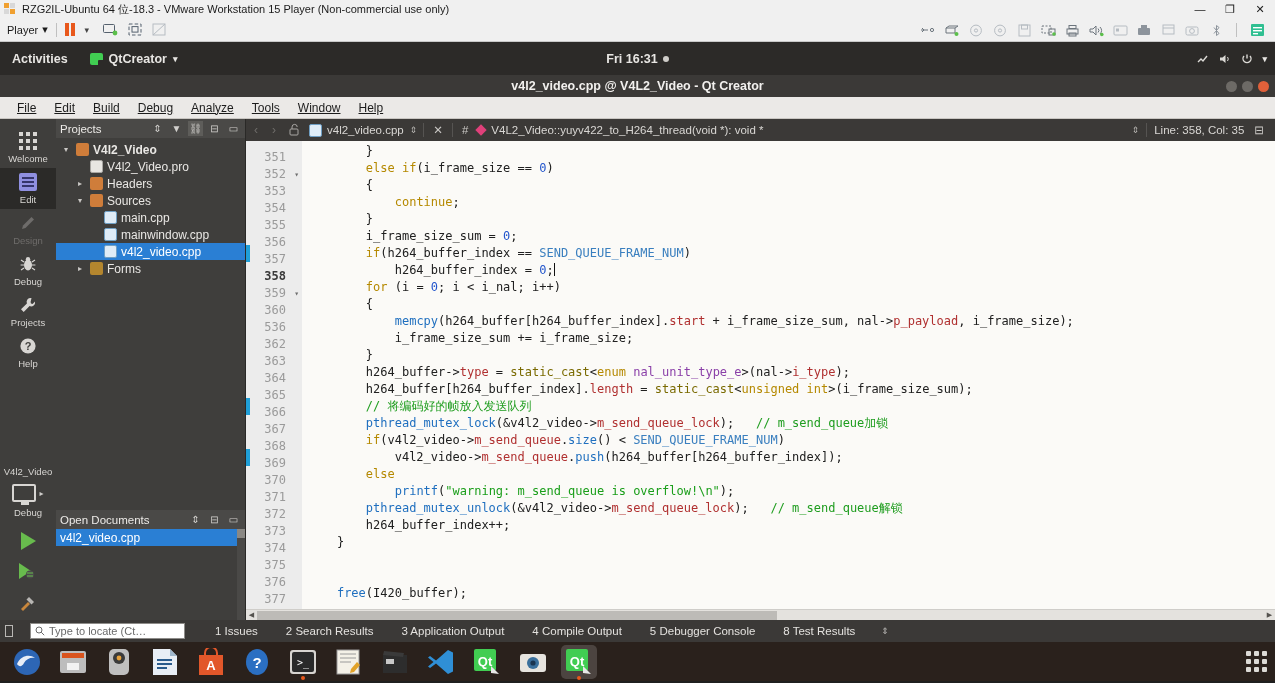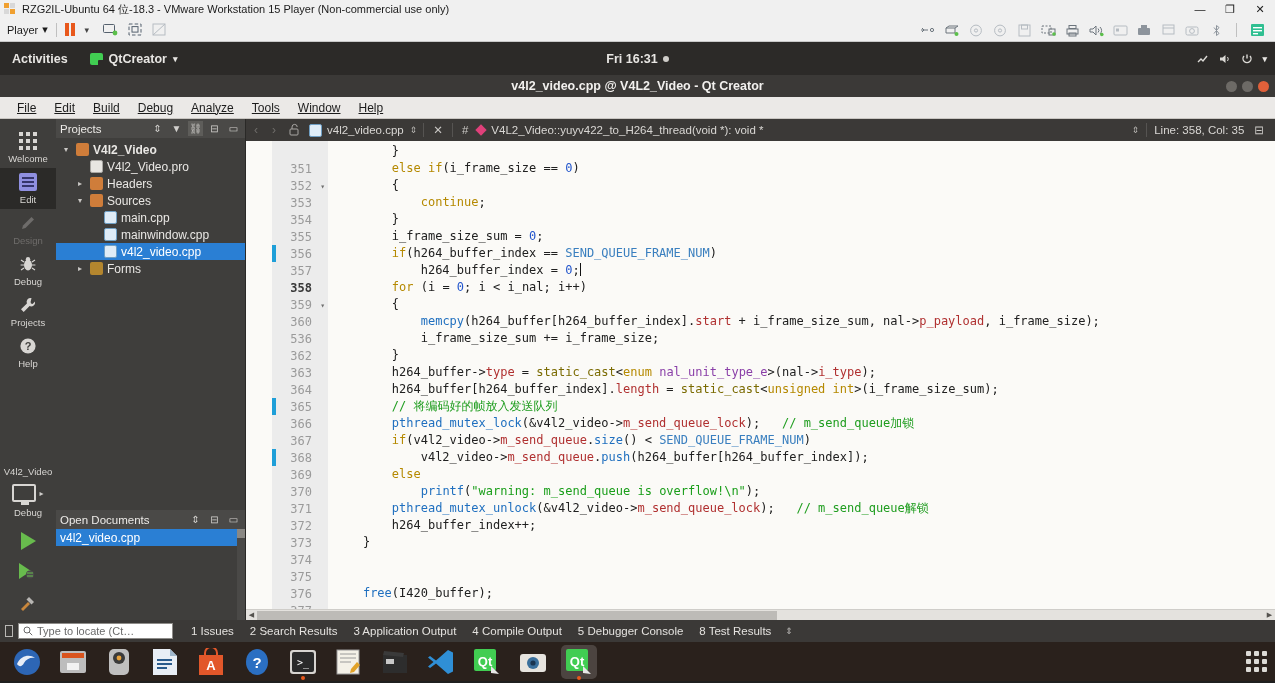--- a/index.html
+++ b/index.html
@@ -121,21 +121,21 @@
   .ebtn{padding:0 3px;color:#cac8c5;}
   .combo{display:flex;align-items:center;gap:5px;}
   .combo .cfile{background:#dfecf7;border:1px solid #6f9fc4;width:13px;height:13px;border-radius:2px;}
   .spin{font-size:9px;color:#b8b6b3;}
   .vsep{width:1px;height:14px;background:#565452;}
   .diamond{width:8px;height:8px;background:#e0407a;transform:rotate(45deg);}
   #tb-right{margin-left:auto;display:flex;align-items:center;gap:7px;padding-right:4px;}
 
   #code-wrap{flex:1;display:flex;background:#fbfaf7;overflow:hidden;position:relative;}
   #gutter{width:56px;background:#ececec;color:#9a9a9a;font-family:"DejaVu Sans Mono",monospace;
-          font-size:12px;text-align:right;padding-top:20px;flex:none;position:relative;margin-left:26px;}
+          font-size:12px;text-align:right;padding-top:8px;flex:none;position:relative;}
   #gutter .g{height:17px;line-height:17px;padding-right:16px;position:relative;}
   #gutter .g.cur{color:#3a3a3a;font-weight:bold;}
   #gutter .g .fold{position:absolute;right:3px;top:0;line-height:17px;font-size:8px;color:#6e6e6e;}
   #gutter .markbar{position:absolute;left:0;width:4px;height:17px;background:#1f9fd8;}
   #code{flex:1;font-family:"DejaVu Sans Mono",monospace;font-size:12px;color:#202020;
         padding-top:2px;overflow:hidden;white-space:pre;}
   #code .ln{height:17px;line-height:17px;padding-left:6px;}
   .k{color:#b58900;}           
   .kw2{color:#7a6a00;}
   .num{color:#2255cc;}
@@ -147,21 +147,21 @@
   .type{color:#8a3fa8;}
   .caret{display:inline-block;width:1px;height:13px;background:#111;vertical-align:-2px;}
 
   #hscroll{height:11px;background:#e4e2de;border-top:1px solid #cfcdc9;display:flex;align-items:center;}
   #hscroll .lft,#hscroll .rgt{width:11px;text-align:center;font-size:7px;color:#55534f;}
   #hscroll .track{flex:1;height:11px;position:relative;}
   #hscroll .thumb{position:absolute;left:0;top:1px;height:9px;width:520px;background:#bdbbb7;}
 
   
   #qtc-status{height:22px;background:#3b3937;display:flex;align-items:center;
-              color:#e4e2df;font-size:11.5px;gap:0;}
+              color:#e4e2df;font-size:11.5px;gap:12px;}
   #sidehandle{width:18px;height:22px;display:flex;align-items:center;justify-content:center;}
   #sidehandle i{width:8px;height:12px;border:1px solid #b9b7b4;}
   #locator{width:155px;height:16px;background:#fff;border:1px solid #8e8c89;margin-right:10px;
            display:flex;align-items:center;gap:4px;padding:0 4px;color:#6a6a6a;font-size:11px;}
   .outbtn{padding:0 8px;color:#e4e2df;}
   #qtc-status .spin2{margin-left:6px;font-size:9px;color:#b9b7b4;}
 
   
   #dock{height:39px;background:#2a211c;display:flex;align-items:center;padding-left:4px;
         position:relative;}

